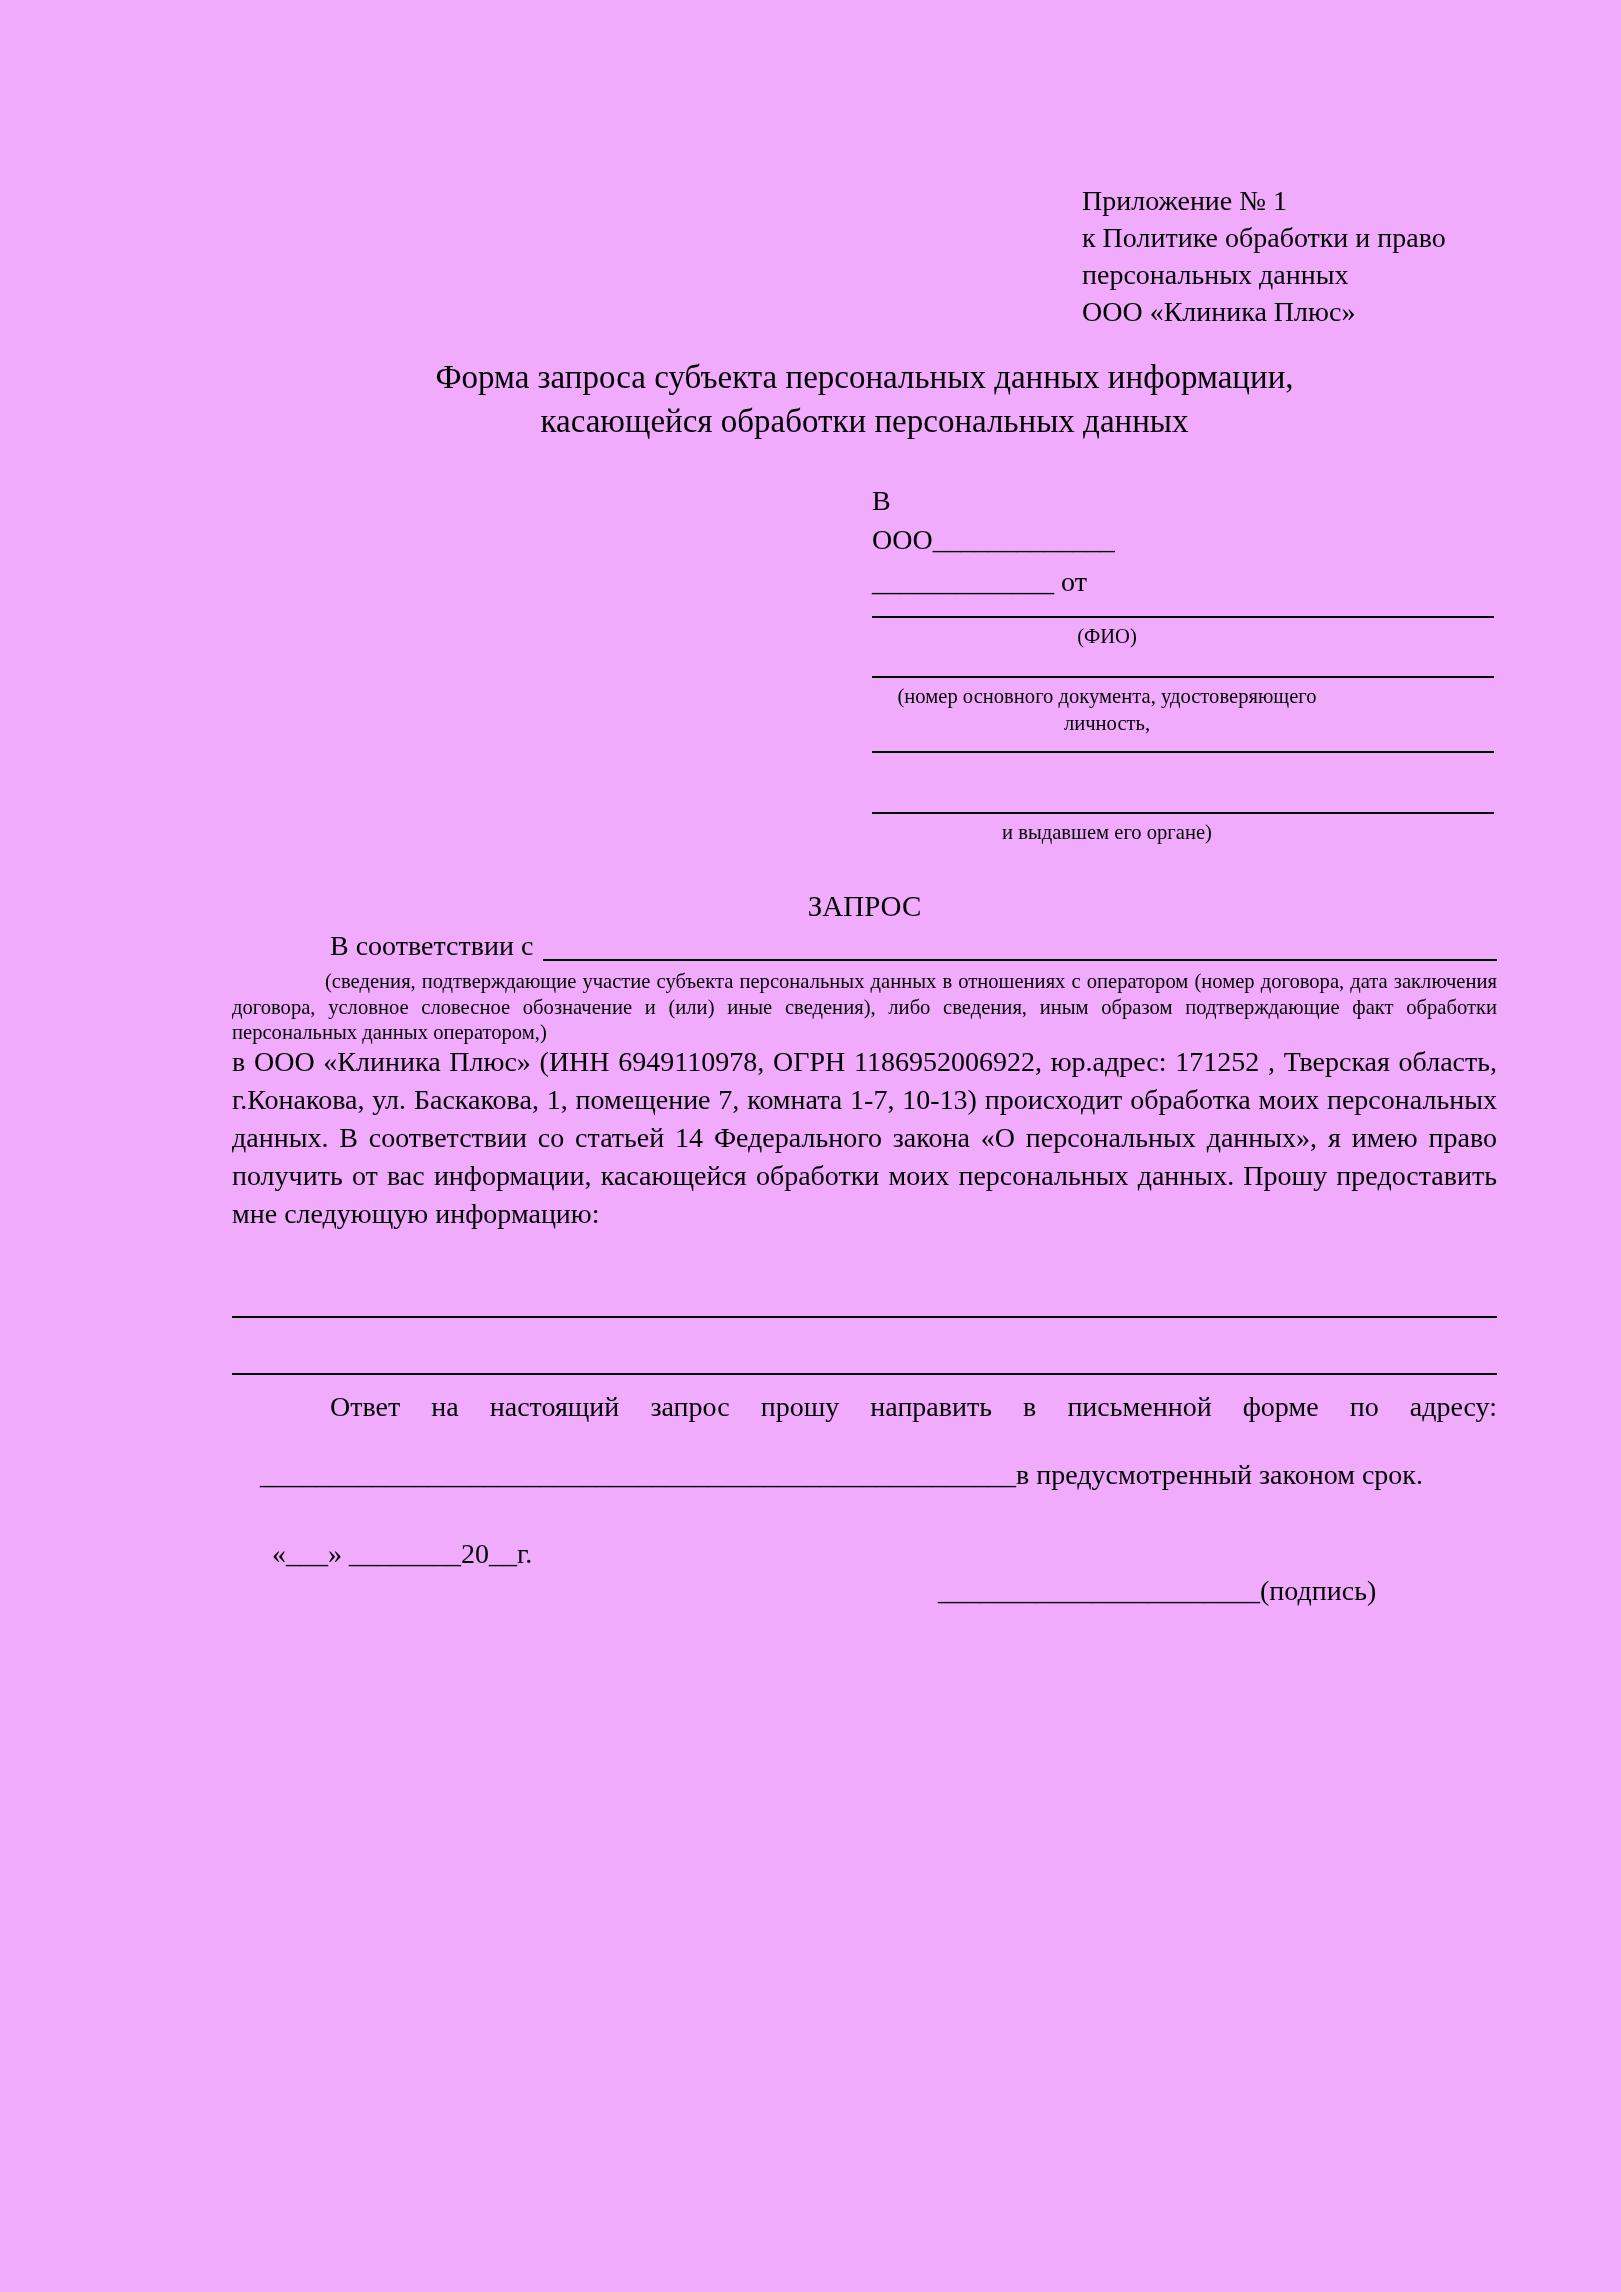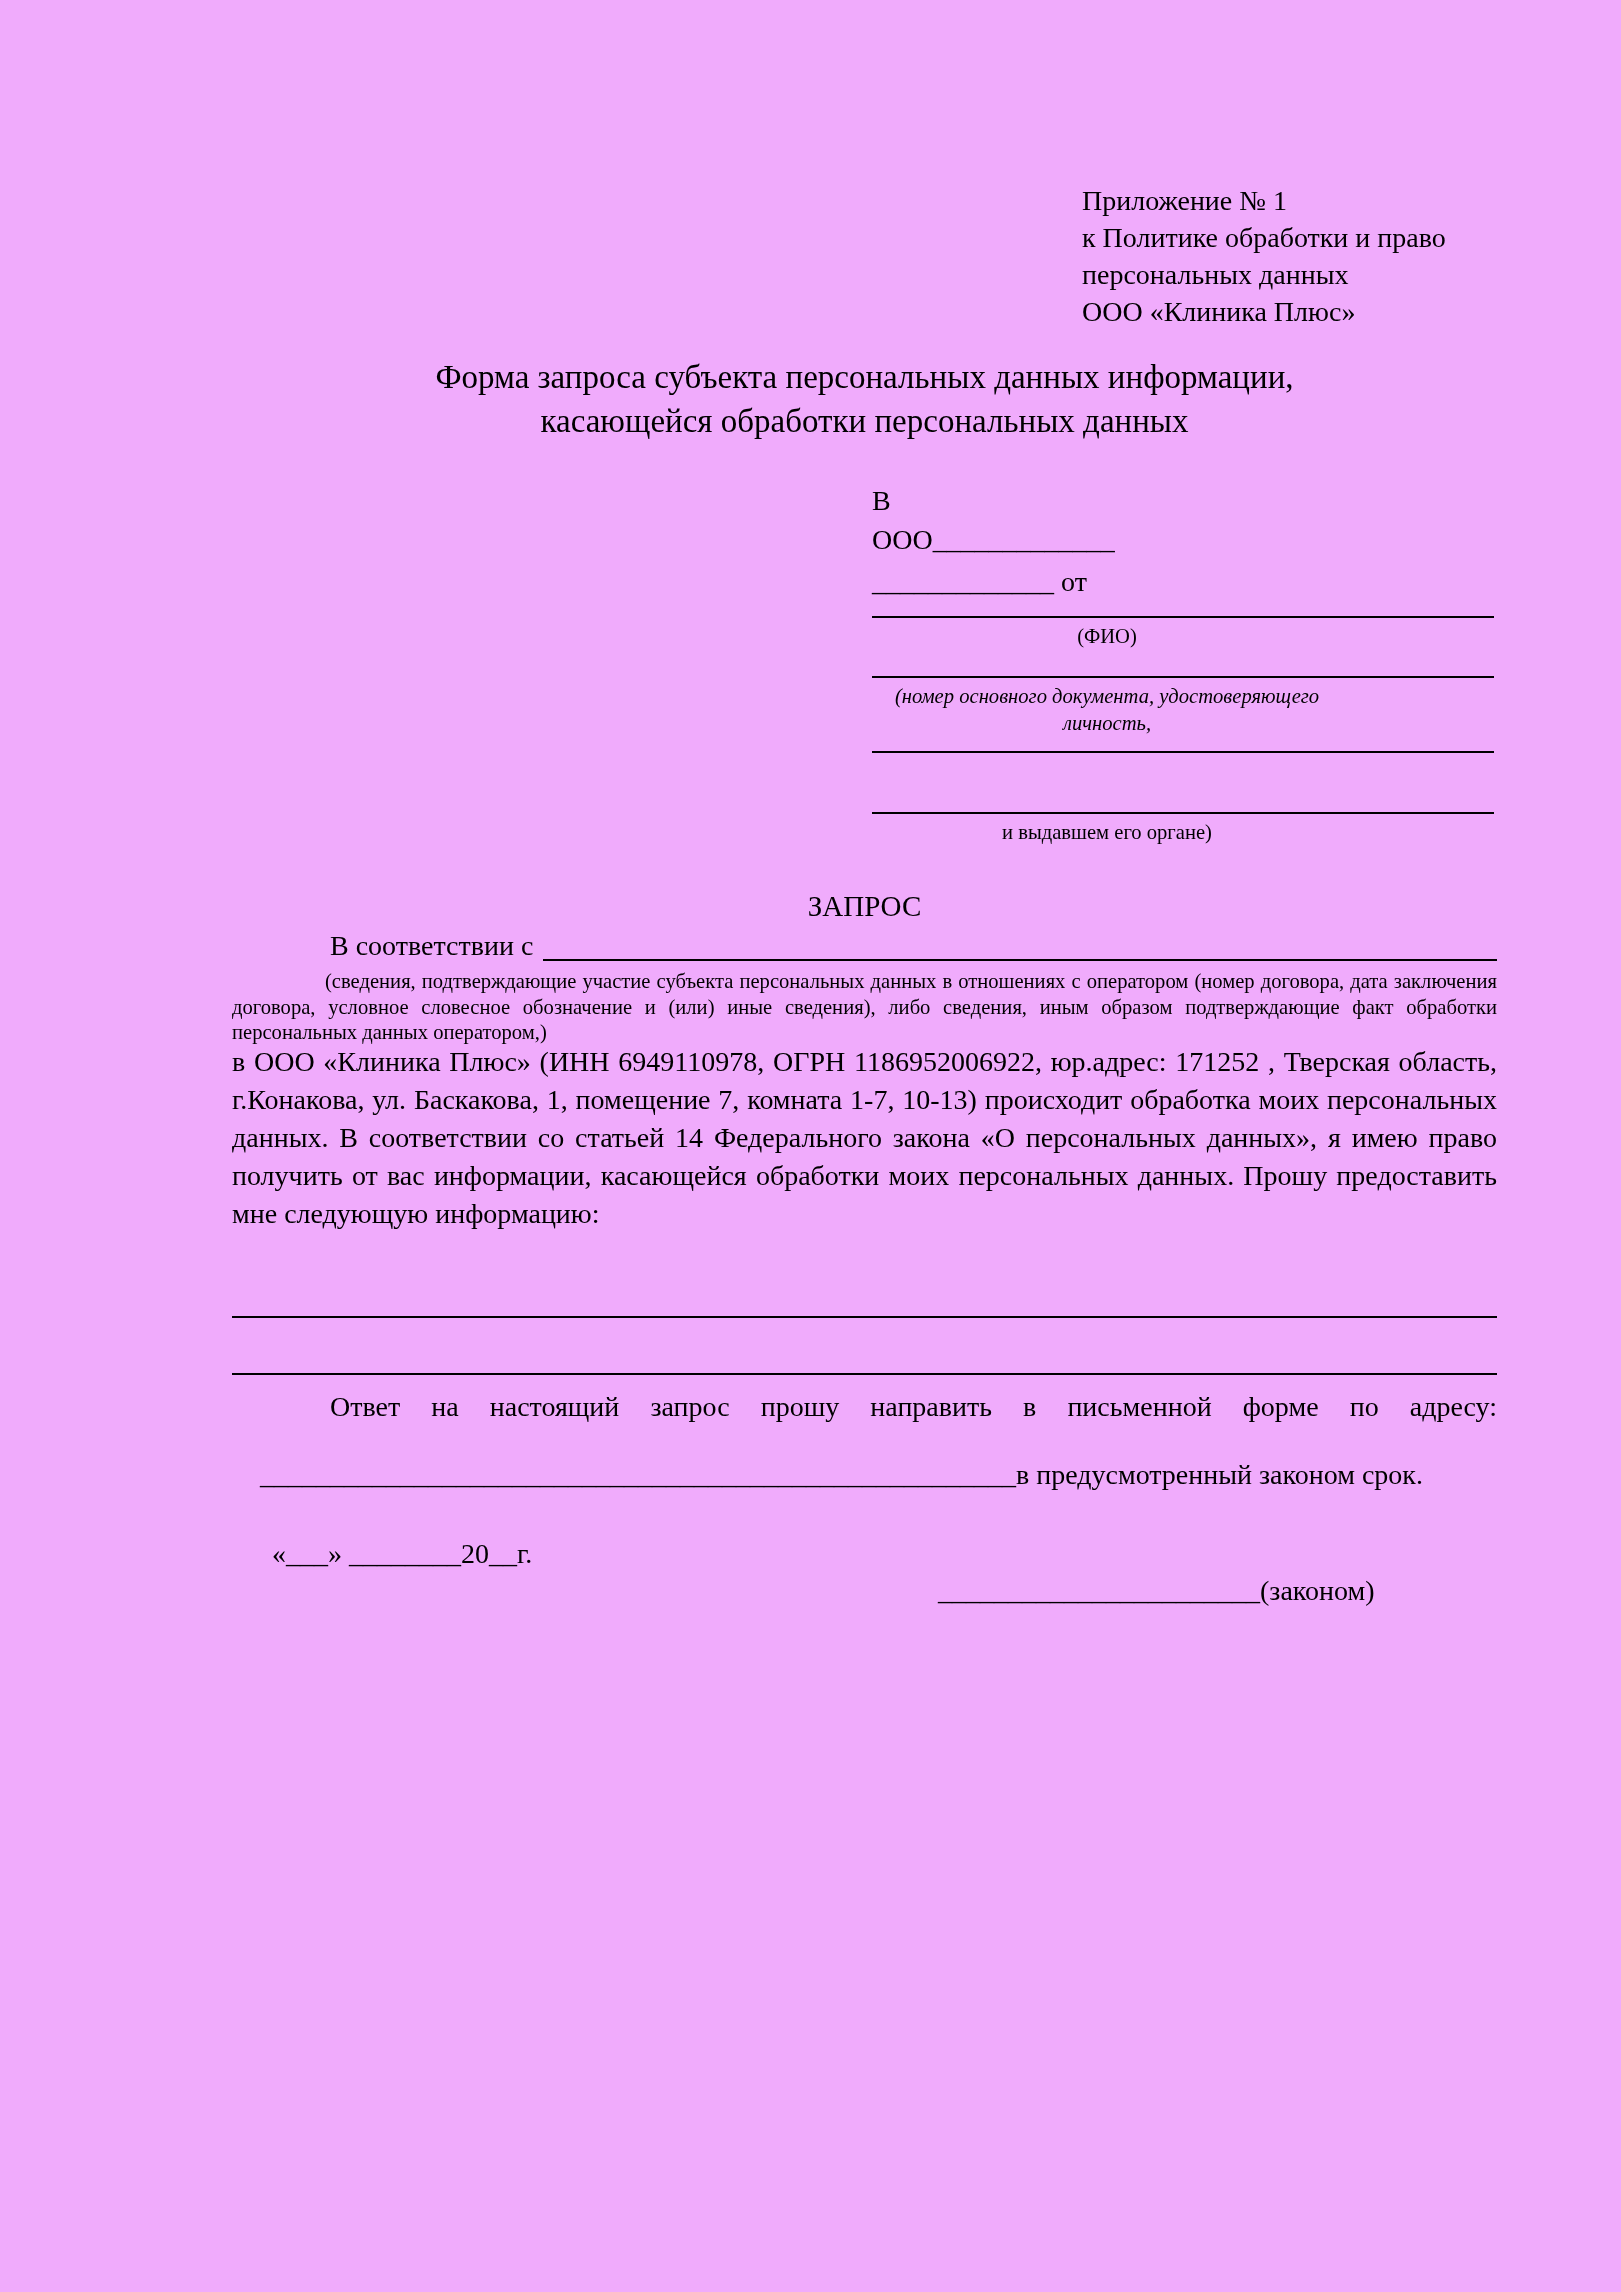--- a/index.html
+++ b/index.html
@@ -22,21 +22,21 @@
   .addr-v{top:482px;}
   .addr-ooo{top:521px;}
   .addr-ot{top:563px;}
   .rule{left:872px;width:622px;height:0;border-bottom:2.9px solid #000;}
   .rule-fio{top:616px;}
   .rule-doc1{top:676px;}
   .rule-doc2{top:751px;}
   .rule-doc3{top:812px;}
   .cap{left:872px;width:622px;text-align:center;font-size:20.6px;line-height:27.4px;box-sizing:border-box;padding-right:152px;}
   .cap-fio{top:623px;}
-  .cap-doc1{top:683px;font-style:italic;}
+  .cap-doc1{top:683px;}
   .cap-doc2{top:759px;}
   .cap-doc3{top:819px;}
   
   .zapros{left:232px;top:888px;width:1265px;text-align:center;font-size:29px;line-height:37px;}
   .intro{left:232px;top:927px;width:1265px;display:flex;align-items:flex-end;font-size:28px;line-height:37px;}
   .intro .prefix{padding-left:98px;white-space:pre;}
   .intro .fill{flex:1;height:0;border-bottom:2.9px solid #000;margin-bottom:2.9px;margin-left:9.8px;}
   .footnote{left:232px;top:969px;width:1265px;font-size:20.6px;line-height:25.5px;text-align:justify;text-indent:93px;}
   .body-par{left:232px;top:1043px;width:1265px;font-size:28px;line-height:38px;text-align:justify;}
   
@@ -95,17 +95,17 @@
   <div class="abs rule blankA"></div>
   <div class="abs rule blankB"></div>
 
   <div class="abs resp1">Ответ на настоящий запрос прошу направить в письменной форме по адресу:</div>
   <div class="abs resp2">
     <span>______________________________________________________</span><span>в предусмотренный законом срок.</span>
   </div>
 
   <div class="abs date-line">«___» ________20__г.</div>
   <div class="abs sign-line">
-    <span>_______________________</span><span>(законом)</span>
+    <span>_______________________</span><span>(подпись)</span>
   </div>
 
 </div>
 
 
 </body></html>

